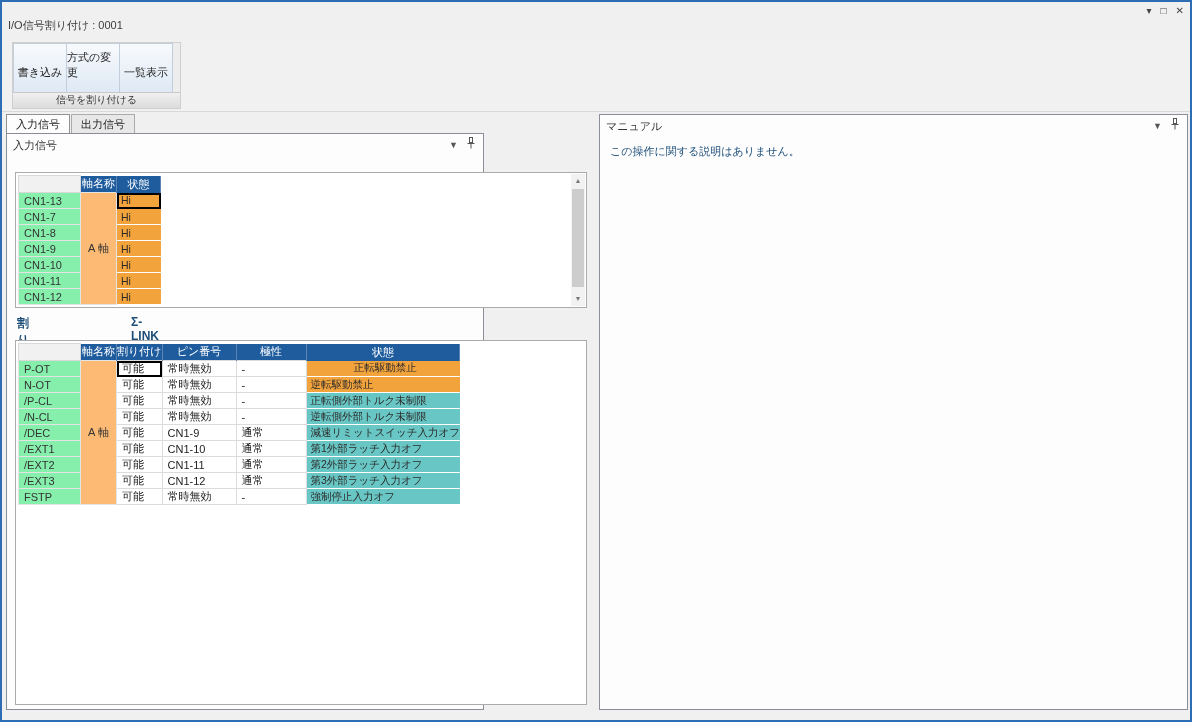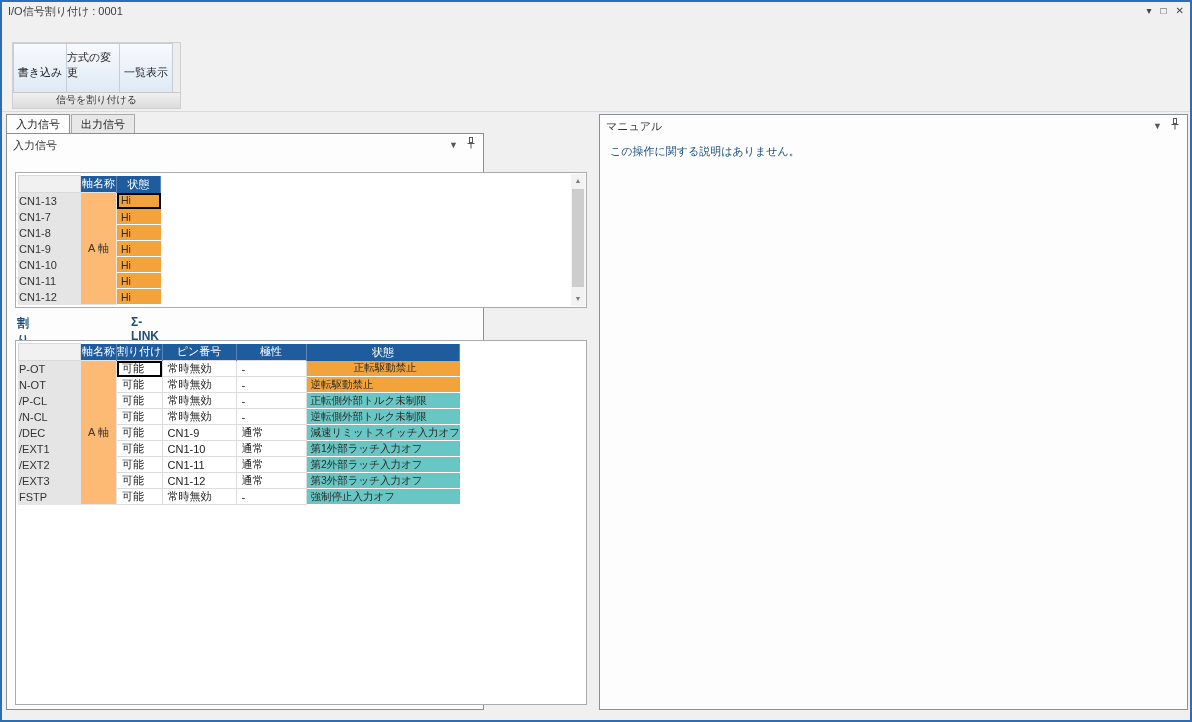--- a/index.html
+++ b/index.html
@@ -1,21 +1,21 @@
 <!DOCTYPE html>
 <html><head>
 <meta charset="utf-8">
 <style>
   * { margin:0; padding:0; box-sizing:border-box; }
   body { font-family:"Liberation Sans","DejaVu Sans",sans-serif; background:#888; }
   .window { position:relative; width:1192px; height:722px; border:2px solid #2E6DB4; background:#F0F0F0; overflow:hidden; }
 
   
   .titlebar { position:absolute; top:0; left:0; right:0; height:18px; background:#F0F0F0; }
-  .titlebar .title { position:absolute; left:6px; top:2px; font-size:11px; color:#3B3B3B; }
+  .titlebar .title { position:absolute; left:6px; top:16px; font-size:11px; color:#3B3B3B; }
   .win-controls { position:absolute; right:6px; top:1px; display:flex; gap:9px; color:#444; font-size:10px; }
   .win-controls span { cursor:default; line-height:15px; }
 
   
   .ribbon-tabs { position:absolute; top:18px; left:0; right:0; height:21px; }
   .ribbon-tab { position:absolute; left:13px; bottom:0; height:20px; line-height:19px; padding:0 13px; font-size:11px; color:#222; background:#FBFBFB; border:1px solid #ABABAB; border-bottom:none; }
   .ribbon-collapse { position:absolute; right:10px; top:4px; width:14px; height:13px; color:#666; }
   .ribbon-body { position:absolute; top:39px; left:0; right:0; height:71px; background:#F1F1F1; border-bottom:1px solid #D9D9D9; }
   .ribbon-group { position:absolute; left:10px; top:1px; width:169px; height:67px; background:#EDEDED; border:1px solid #CFCFCF; }
   .ribbon-buttons { position:absolute; top:0; left:0; right:0; height:53px; display:flex; }
@@ -35,21 +35,21 @@
 
   
   .tbl-box { position:absolute; background:#FFF; border:1px solid #ABABAB; }
   .t1-box { left:8px; top:38px; width:572px; height:136px; }
   .t2-box { left:8px; top:206px; width:572px; height:365px; }
 
   table { border-collapse:collapse; font-size:11px; color:#222; table-layout:fixed; margin:2px 0 0 2px; }
   th, td { font-weight:normal; text-align:left; overflow:hidden; white-space:nowrap; }
   th.blue { background:#1E5C9E; color:#FFF; text-align:center; font-size:11px; border-right:1px solid #5B84B5; height:17px; }
   th.corner { background:#F1F1F1; border:1px solid #D9D9D9; }
-  th.rowhdr { background:#e5e5e5; border:1px solid #E4E4E4; border-top:none; color:#333; height:16px; }
+  th.rowhdr { background:#86efac; border:1px solid #E4E4E4; border-top:none; padding-left:5px; color:#333; height:16px; }
   td.axis { background:#fdba74; border:1px solid #E4E4E4; text-align:center; vertical-align:middle; color:#333; }
   td.cell { background:#FFF; border:1px solid #DCDCDC; padding-left:5px; }
   td.stat { padding-left:4px; border-bottom:1px dotted #FFF; color:#2B2B2B; font-size:10.5px; }
   td.sel { outline:2px solid #000; outline-offset:-2px; }
 
   
   .vscroll { position:absolute; top:1px; right:1px; bottom:1px; width:14px; background:#F2F2F2; }
   .vs-arrow { position:absolute; left:0; width:14px; height:14px; color:#7A7A7A; font-size:7px; text-align:center; line-height:14px; }
   .vs-up { top:0; } .vs-dn { bottom:0; }
   .vs-thumb { position:absolute; left:1px; top:15px; width:12px; height:98px; background:#CDCDCD; }

